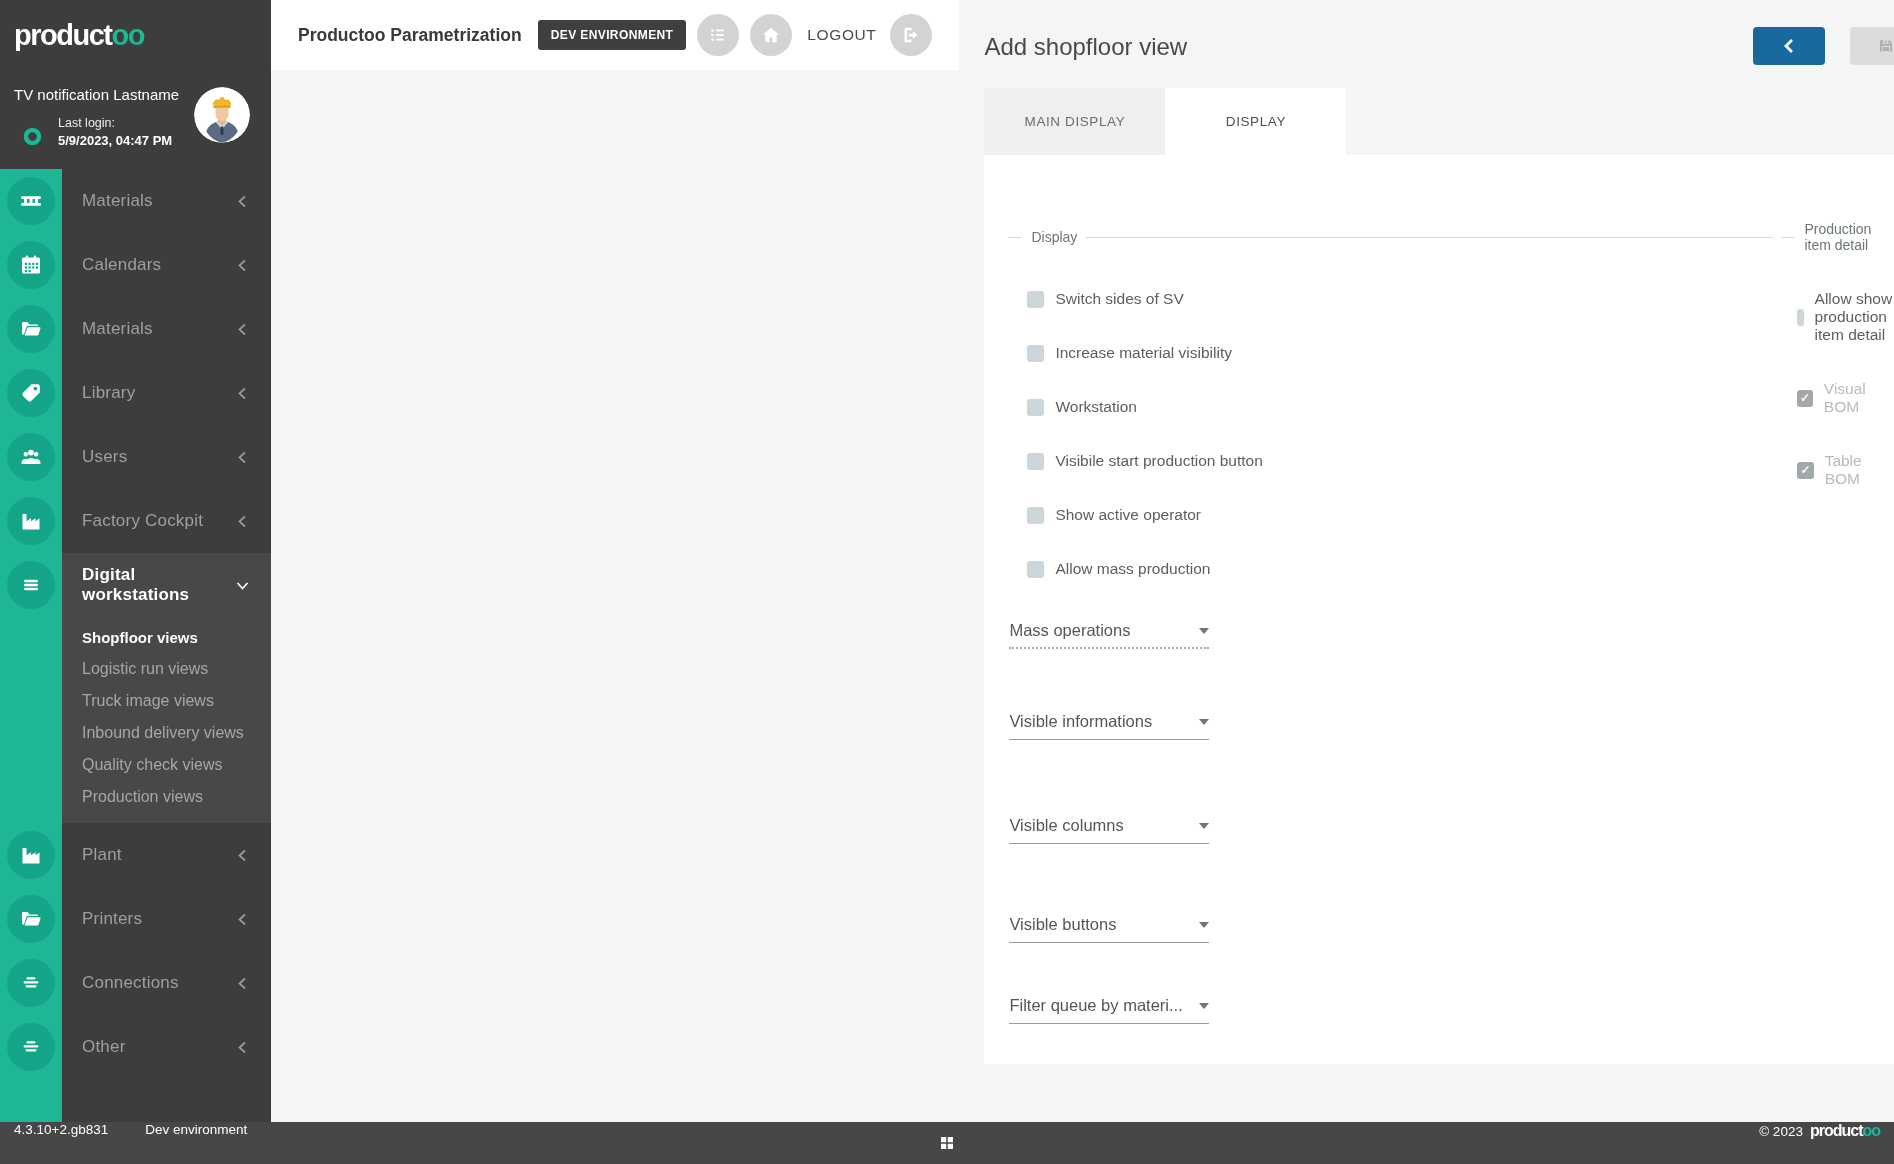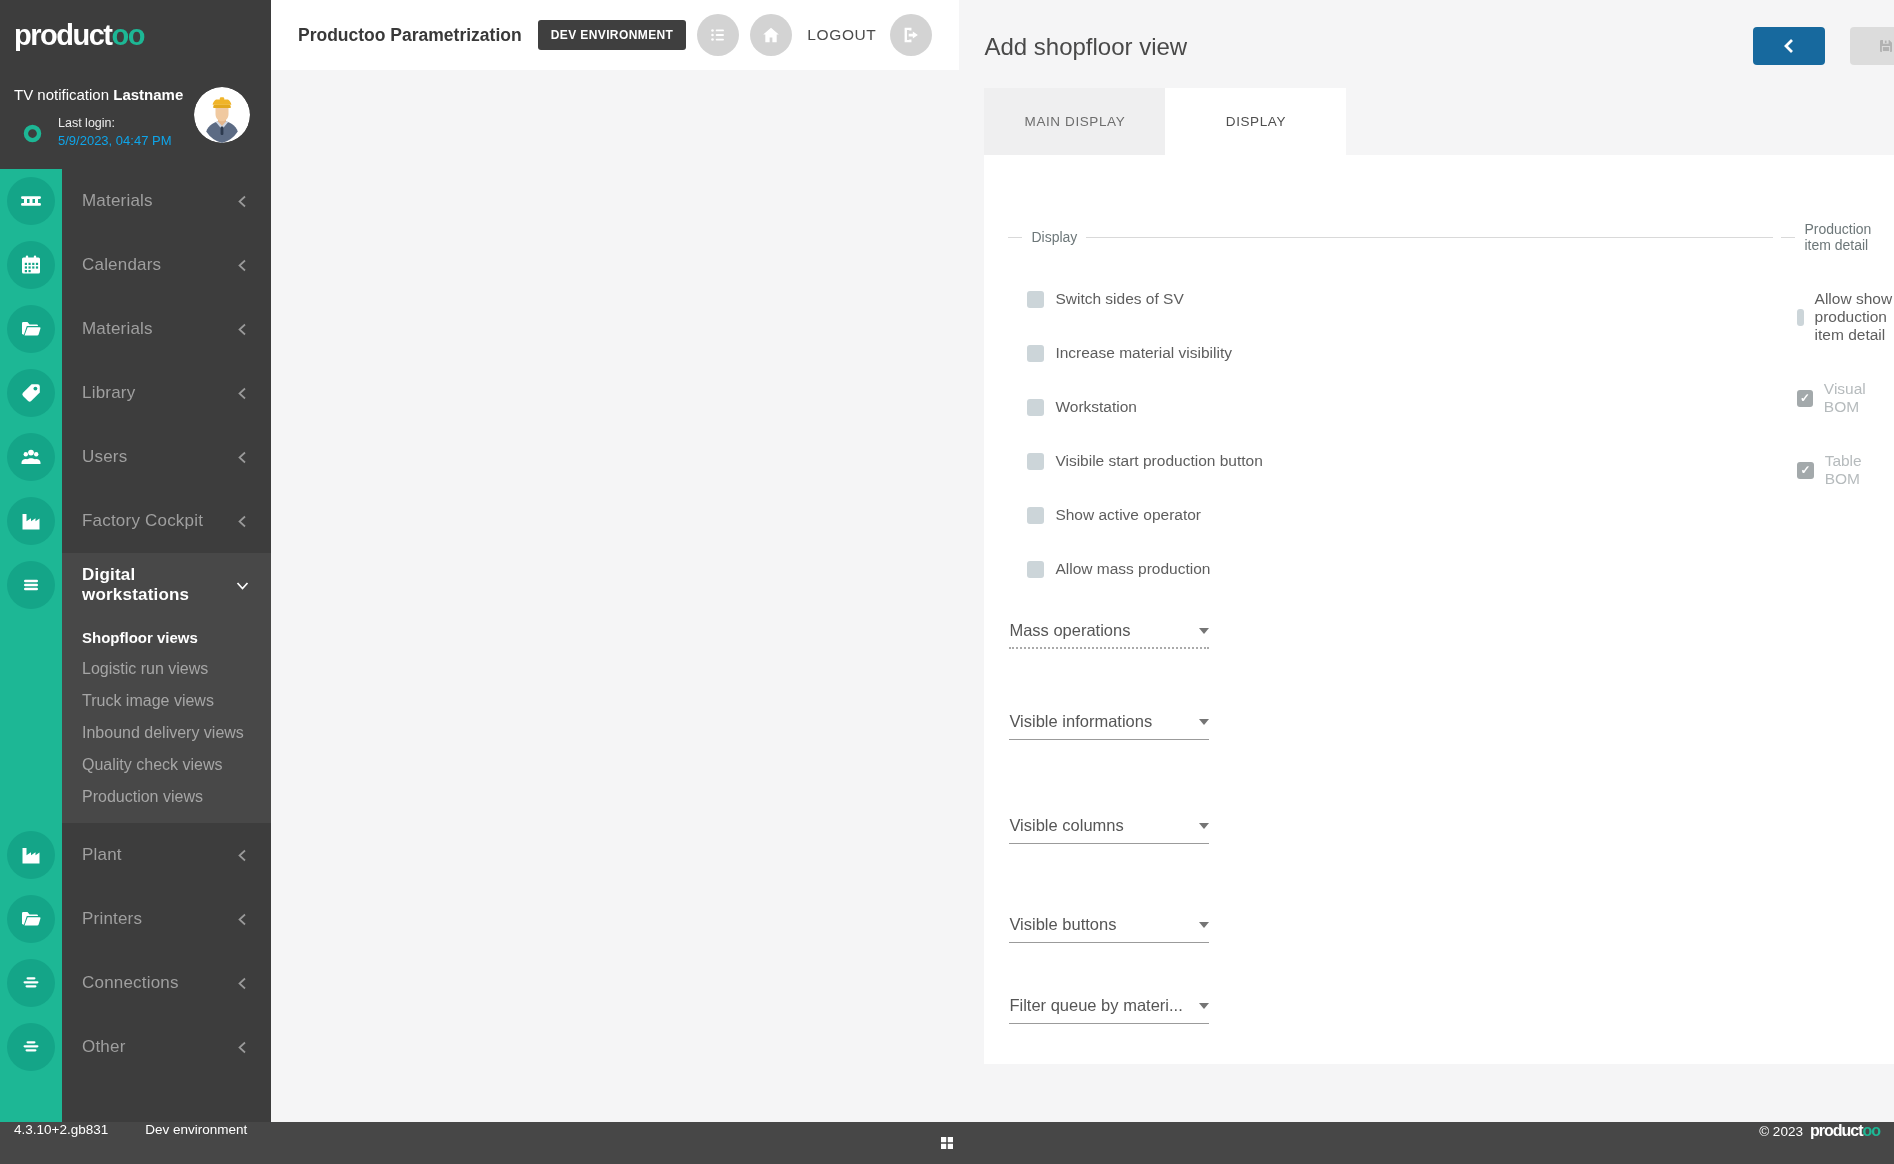--- a/index.html
+++ b/index.html
@@ -11,25 +11,25 @@
   .viewport{width:1894px;height:1164px;display:flex;flex-direction:column}
   .app{display:flex;height:1133px}
 
   
   .sidebar{width:271px;background:var(--sidebar-bg);position:relative;flex-shrink:0;overflow:hidden}
   .strip{position:absolute;left:0;top:169px;bottom:0;width:62px;background:var(--accent);z-index:0}
   .logo{height:70px;display:flex;align-items:center;padding-left:14px;font-size:29px;font-weight:800;letter-spacing:-1.5px;position:relative;z-index:1}
   .logo .lw{color:#fff}.logo .la{color:var(--accent)}
   .user{position:relative;height:99px;padding:16px 0 0 14px;z-index:1}
   .user-name{font-size:15px;color:#fff}
-  .user-name b{font-weight:700}
-  .login-row{margin:12px 0 0 8px;display:flex;align-items:flex-start;gap:15px}
+  .user-name b{font-weight:400}
+  .login-row{margin:12px 0 0 8px;display:flex;align-items:center;gap:15px}
   .ring{width:21px;height:21px;margin-top:8px}
   .login-texts{font-size:12.5px;color:#ededed;line-height:17px}
-  .login-texts .val{font-weight:400;font-size:13px;color:#0ea5e9}
+  .login-texts .val{font-weight:700;font-size:13px;color:#ffffff}
   .avatar{position:absolute;right:21px;top:17px;width:56px;height:56px;border-radius:50%;overflow:hidden}
   .nav{position:relative;z-index:1}
   .nav-item{height:64px;display:flex;align-items:center;position:relative;padding:0 22px 0 82px;cursor:pointer}
   .nav-circle{position:absolute;left:7px;top:50%;transform:translateY(-50%);width:48px;height:48px;border-radius:50%;
     background:var(--accent-circle);display:flex;align-items:center;justify-content:center}
   .nav-circle svg{width:24px;height:24px}
   .nav-label{flex:1;font-size:17px;color:#9f9f9f;letter-spacing:.2px}
   .nav-chev{width:13px;height:13px;flex-shrink:0}
   .nav-group{background:linear-gradient(to right,rgba(0,0,0,0) 62px,var(--sidebar-group-bg) 62px)}
   .nav-group .nav-label{color:#fff;font-weight:600}

